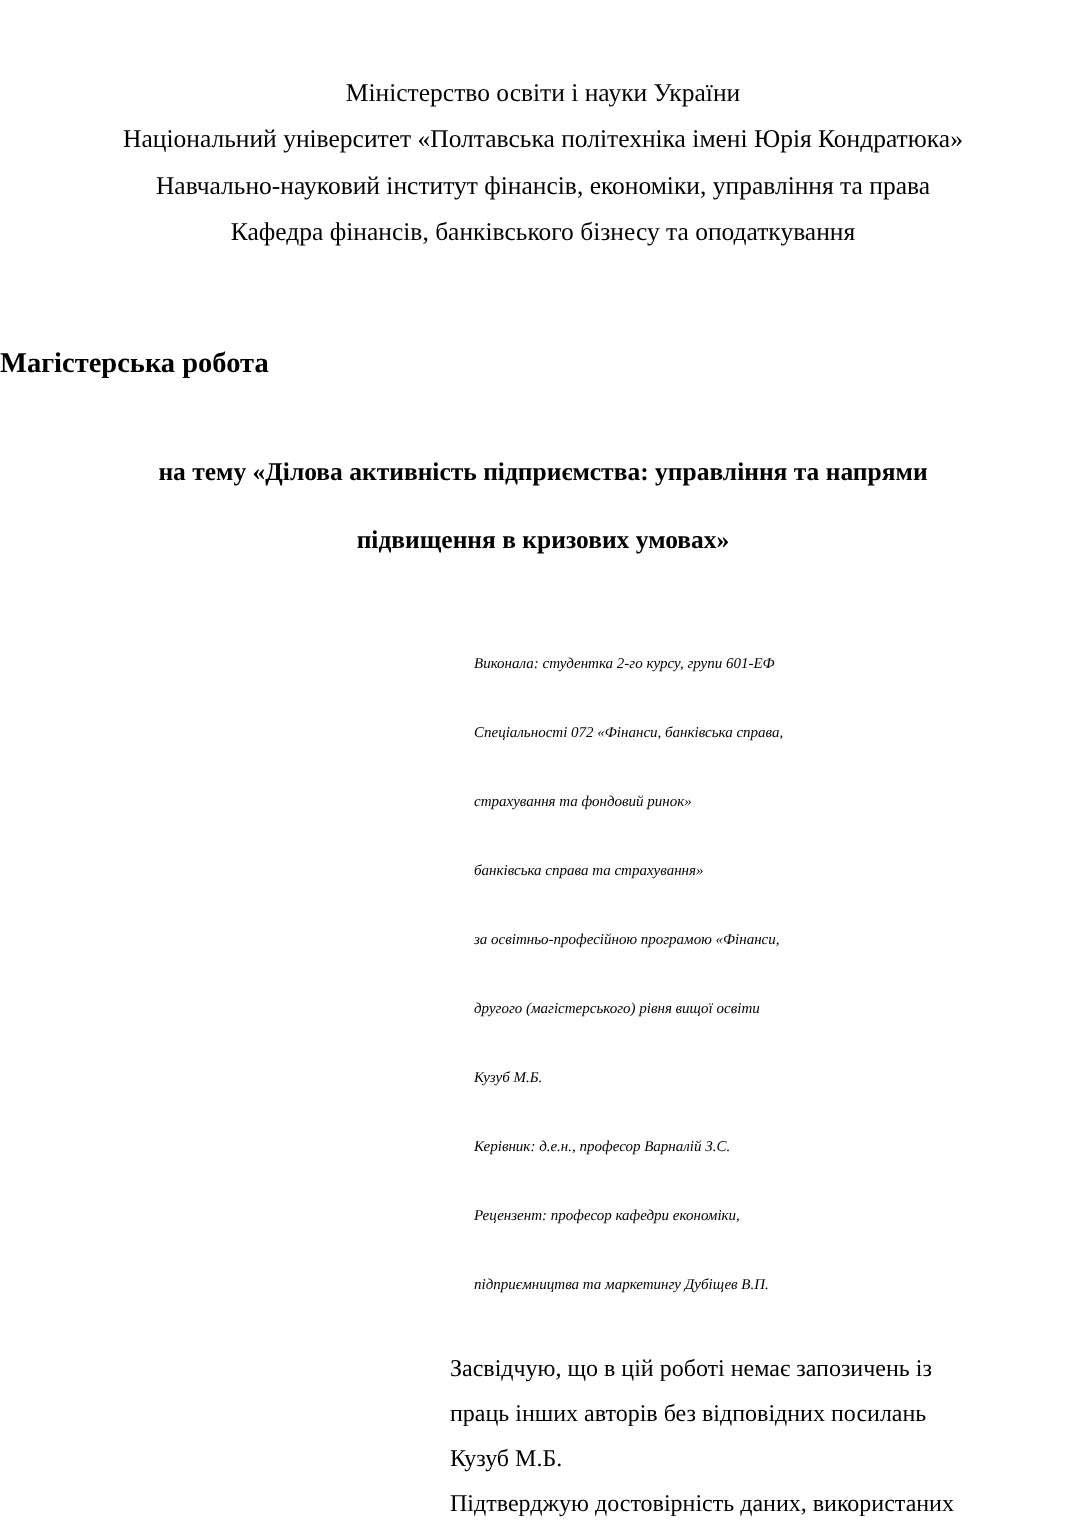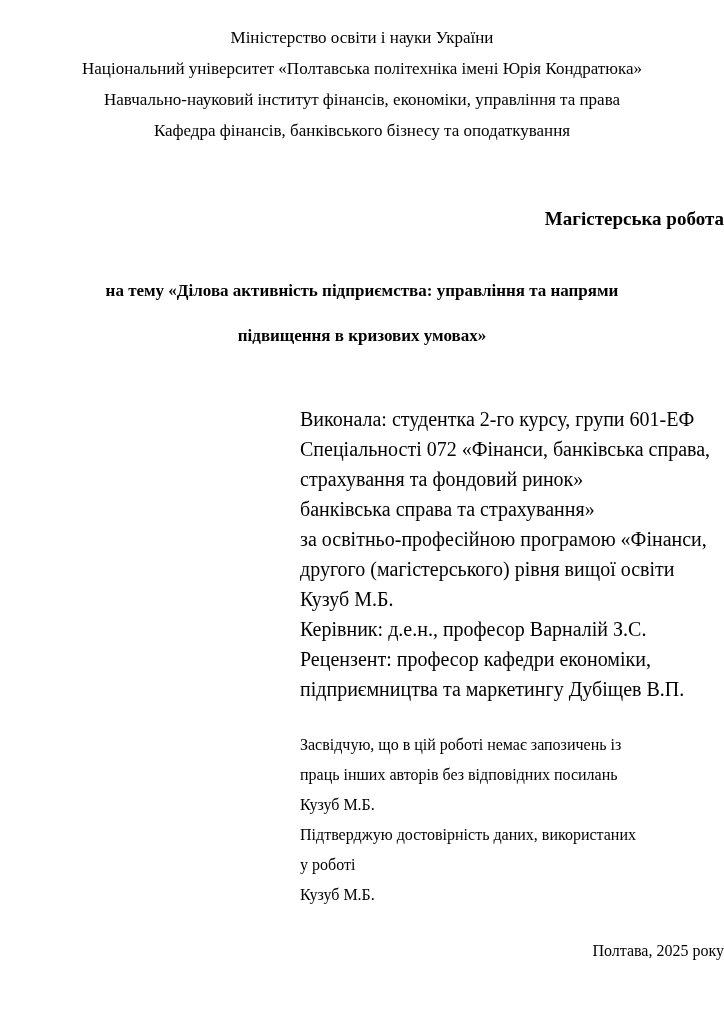--- a/index.html
+++ b/index.html
@@ -9,58 +9,59 @@
   }
   .page {
     position: relative;
     width: 724px;
     height: 1024px;
     margin: 0 auto;
     background: #ffffff;
     color: #000000;
     font-family: "Liberation Serif", serif;
     box-sizing: border-box;
-    padding-top: 22px;
+    padding-top: 46px;
     overflow: hidden;
   }
   .header p {
     margin: 0;
     text-align: center;
     font-size: 17px;
     line-height: 31px;
     font-weight: normal;
     white-space: nowrap;
   }
   .title {
     margin: 60px 0 0 0;
-    text-align: right;
+    text-align: left;
     font-size: 19px;
     line-height: 26px;
     font-weight: bold;
   }
   .topic {
     margin-top: 42px;
   }
   .topic p {
     margin: 12px;
     text-align: center;
     font-size: 17px;
     line-height: 33px;
     font-weight: bold;
     white-space: nowrap;
   }
   .details {
     margin-top: 52px;
     margin-left: 300px;
   }
   .details p {
-    margin: 0;
-    font-size: 20px;
+    margin: 16px;
+    font-size: 10px;
     line-height: 30px;
     white-space: nowrap;
+    font-style: italic;
   }
   .attestation {
     margin-top: 26px;
     margin-left: 300px;
   }
   .attestation p {
     margin: 0;
     font-size: 16px;
     line-height: 30px;
     white-space: nowrap;

